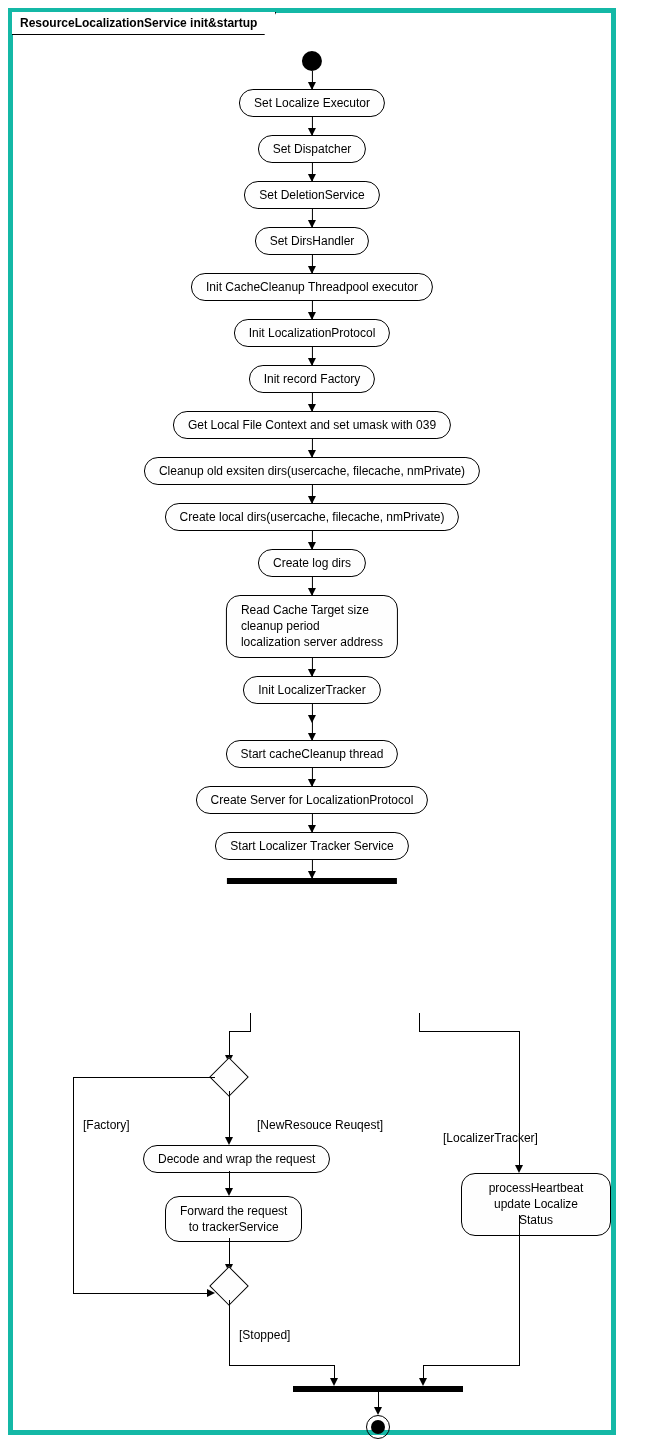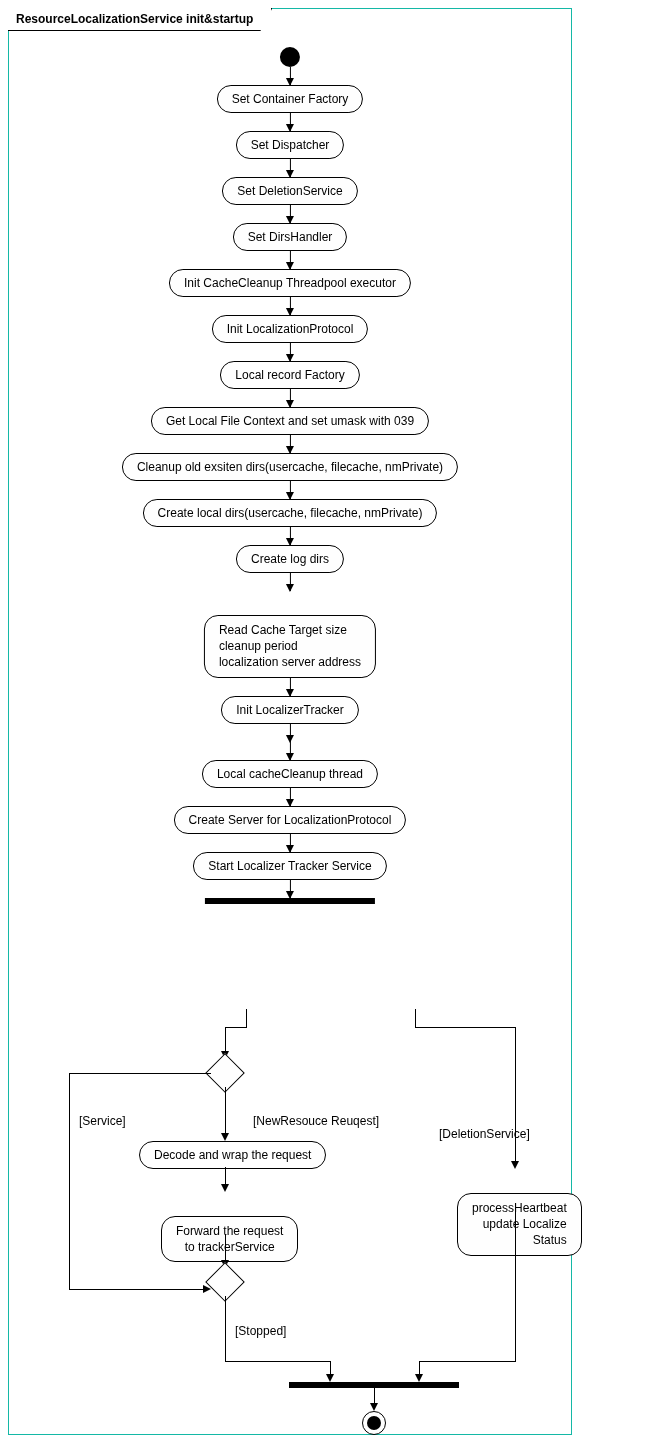--- a/index.html
+++ b/index.html
@@ -7,22 +7,22 @@
     font-family: Arial, sans-serif;
     font-size: 12px;
     background: #fff;
     width: 660px;
     height: 1443px;
     position: relative;
   }
   .frame {
     position: absolute;
     top: 8px; left: 8px;
-    width: 564px; height: 1427px;
-    border: 1px solid #14b8a6;
+    width: 608px; height: 1427px;
+    border: 5px solid #14b8a6;
   }
   .frame-title {
     position: absolute;
     top: -1px; left: -1px;
     border: 1px solid #000;
     border-top: none;
     border-left: none;
     background: #fff;
     padding: 4px 18px 4px 8px;
     font-weight: bold;
@@ -60,21 +60,20 @@
     border-radius: 14px;
     background: #fefefe;
     padding: 6px 14px;
     text-align: center;
     white-space: nowrap;
   }
   .node.multi {
     white-space: pre-line;
     text-align: left;
     line-height: 1.35;
-    margin-top: 24px;
   }
   .arrow {
     width: 1px;
     background: #000;
     position: relative;
   }
   .arrow::after {
     content: "";
     position: absolute;
     bottom: -1px;
@@ -121,70 +120,70 @@
 </style>
 </head>
 <body>
 
 <div class="frame">
   <div class="frame-title">ResourceLocalizationService init&amp;startup</div>
 
   <div class="col" style="top:38px;">
     <div class="initial"></div>
     <div class="arrow" style="height:18px;"></div>
-    <div class="node">Set Container Factory</div>
+    <div class="node">Set Localize Executor</div>
     <div class="arrow" style="height:18px;"></div>
     <div class="node">Set Dispatcher</div>
     <div class="arrow" style="height:18px;"></div>
     <div class="node">Set DeletionService</div>
     <div class="arrow" style="height:18px;"></div>
     <div class="node">Set  DirsHandler</div>
     <div class="arrow" style="height:18px;"></div>
     <div class="node">Init CacheCleanup Threadpool executor</div>
     <div class="arrow" style="height:18px;"></div>
     <div class="node">Init LocalizationProtocol</div>
     <div class="arrow" style="height:18px;"></div>
-    <div class="node">Local record Factory</div>
+    <div class="node">Init record Factory</div>
     <div class="arrow" style="height:18px;"></div>
     <div class="node">Get Local File Context and set umask with 039</div>
     <div class="arrow" style="height:18px;"></div>
     <div class="node">Cleanup old exsiten dirs(usercache, filecache, nmPrivate)</div>
     <div class="arrow" style="height:18px;"></div>
     <div class="node">Create local dirs(usercache, filecache, nmPrivate)</div>
     <div class="arrow" style="height:18px;"></div>
     <div class="node">Create log dirs</div>
     <div class="arrow" style="height:18px;"></div>
     <div class="node multi">Read Cache Target size
 cleanup period
 localization server address</div>
     <div class="arrow" style="height:18px;"></div>
     <div class="node">Init LocalizerTracker</div>
     <div class="arrow" style="height:18px;"></div>
     <div class="arrow" style="height:18px;"></div>
-    <div class="node">Local cacheCleanup thread</div>
+    <div class="node">Start cacheCleanup thread</div>
     <div class="arrow" style="height:18px;"></div>
     <div class="node">Create Server for LocalizationProtocol</div>
     <div class="arrow" style="height:18px;"></div>
     <div class="node">Start Localizer Tracker Service</div>
     <div class="arrow" style="height:18px;"></div>
     <div class="bar"></div>
   </div>
 
   <div class="line" style="left:237px; top:1000px; width:1px; height:18px;"></div>
   <div class="line" style="left:216px; top:1018px; width:22px; height:1px;"></div>
   <div class="line" style="left:216px; top:1018px; width:1px; height:25px;"></div>
   <div class="arrowhead-down" style="left:212px; top:1042px;"></div>
 
   <div style="position:absolute; left:202px; top:1050px;">
     <div class="diamond"></div>
   </div>
 
   <div class="line" style="left:60px; top:1064px; width:142px; height:1px;"></div>
   <div class="line" style="left:60px; top:1064px; width:1px; height:216px;"></div>
-  <span class="guard" style="left:70px; top:1105px;">[<span>Service</span>]</span>
+  <span class="guard" style="left:70px; top:1105px;">[<span>Factory</span>]</span>
 
   <div class="line" style="left:216px; top:1078px; width:1px; height:47px;"></div>
   <div class="arrowhead-down" style="left:212px; top:1124px;"></div>
   <span class="guard" style="left:244px; top:1105px;">[<span>NewResouce Reuqest</span>]</span>
 
   <div class="node" style="position:absolute; left:130px; top:1132px;">Decode and wrap the request</div>
 
   <div class="line" style="left:216px; top:1158px; width:1px; height:18px;"></div>
   <div class="arrowhead-down" style="left:212px; top:1175px;"></div>
 
@@ -204,23 +203,23 @@
   <div class="line" style="left:216px; top:1287px; width:1px; height:65px;"></div>
   <span class="guard" style="left:226px; top:1315px;">[<span>Stopped</span>]</span>
   <div class="line" style="left:216px; top:1352px; width:105px; height:1px;"></div>
   <div class="line" style="left:321px; top:1352px; width:1px; height:14px;"></div>
   <div class="arrowhead-down" style="left:317px; top:1365px;"></div>
 
   <div class="line" style="left:406px; top:1000px; width:1px; height:18px;"></div>
   <div class="line" style="left:406px; top:1018px; width:100px; height:1px;"></div>
   <div class="line" style="left:506px; top:1018px; width:1px; height:135px;"></div>
   <div class="arrowhead-down" style="left:502px; top:1152px;"></div>
-  <span class="guard" style="left:430px; top:1118px;">[<span>DeletionService</span>]</span>
-
-  <div class="node multi" style="position:absolute; left:448px; top:1160px; text-align:right;">processHeartbeat
+  <span class="guard" style="left:430px; top:1118px;">[<span>LocalizerTracker</span>]</span>
+
+  <div class="node multi" style="position:absolute; left:448px; top:1160px; text-align:center;">processHeartbeat
 update Localize Status</div>
 
   <div class="line" style="left:506px; top:1202px; width:1px; height:150px;"></div>
   <div class="line" style="left:410px; top:1352px; width:97px; height:1px;"></div>
   <div class="line" style="left:410px; top:1352px; width:1px; height:14px;"></div>
   <div class="arrowhead-down" style="left:406px; top:1365px;"></div>
 
   <div class="bar" style="position:absolute; left:280px; top:1373px;"></div>
 
   <div class="line" style="left:365px; top:1379px; width:1px; height:16px;"></div>

